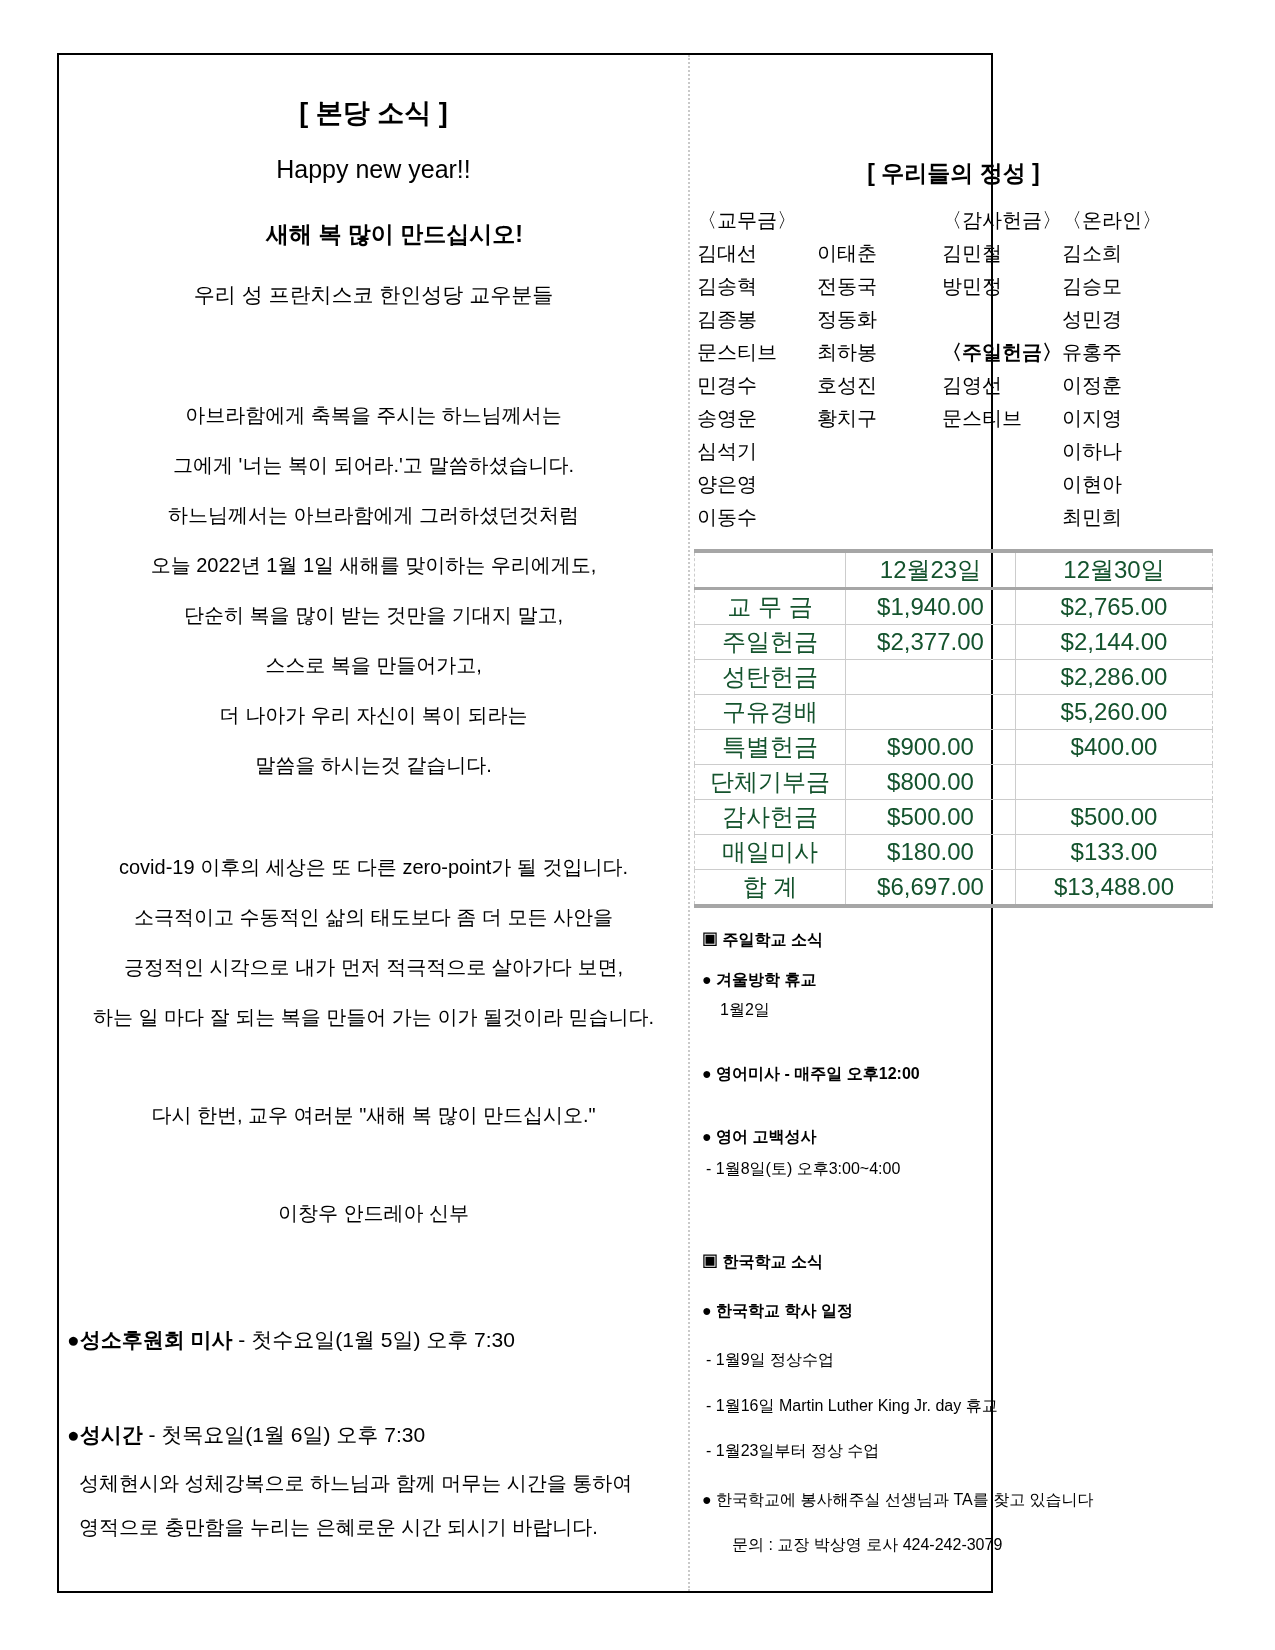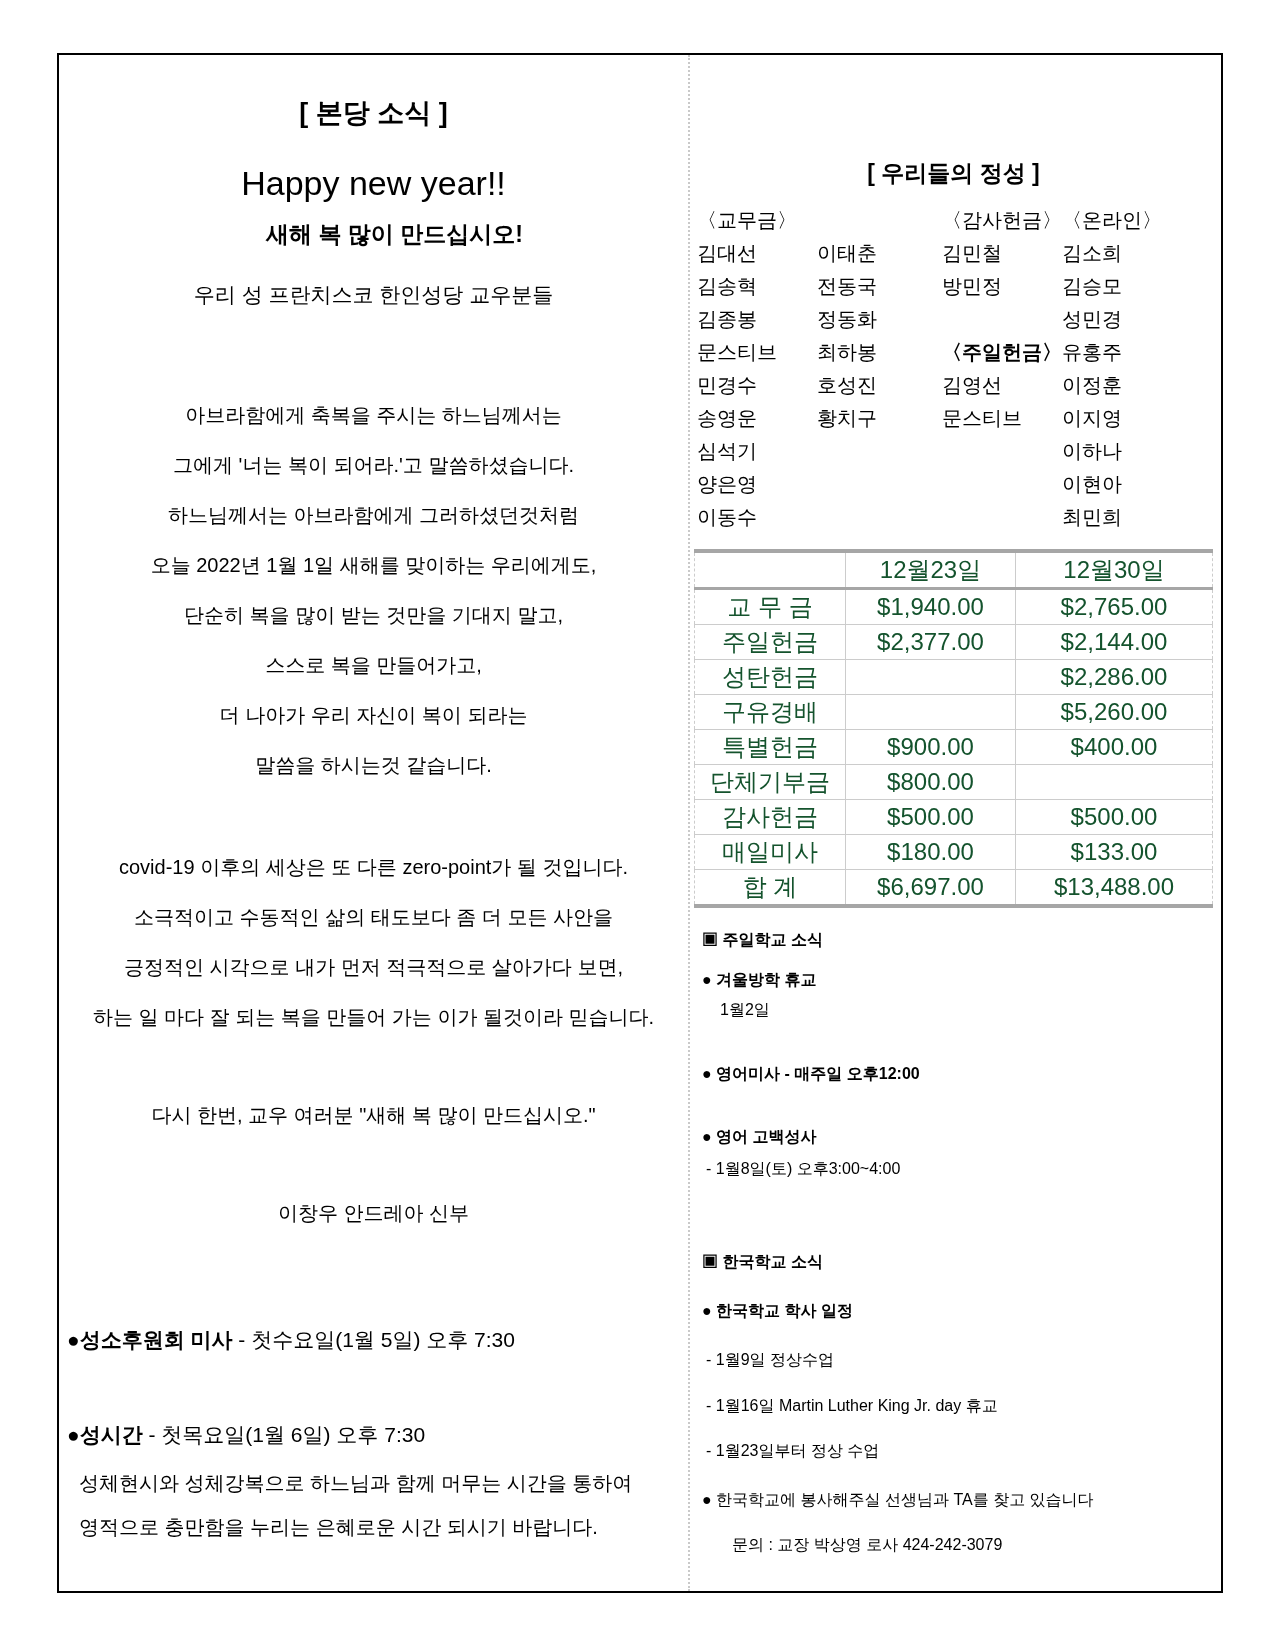--- a/index.html
+++ b/index.html
@@ -1,25 +1,25 @@
 <!DOCTYPE html>
 <html><head>
 <meta charset="utf-8">
 <style>
   html,body{margin:0;padding:0;background:#ffffff;}
   body{width:1275px;height:1650px;position:relative;font-family:"Liberation Sans",sans-serif;color:#000;}
-  .sheet{position:absolute;left:57px;top:53px;width:1166px;height:1540px;border:2px solid #000;box-sizing:border-box;background:#fff;}
+  .sheet{position:absolute;left:57px;top:53px;width:936px;height:1540px;border:2px solid #000;box-sizing:border-box;background:#fff;}
   .divider{position:absolute;left:629px;top:0;height:100%;width:0;border-left:2px dotted #c9c9c9;}
   .lcol{position:absolute;left:0;top:0;width:629px;height:100%;}
   .rcol{position:absolute;left:631px;top:0;width:527px;height:100%;}
   .ln{position:absolute;left:0;right:0;white-space:nowrap;font-size:20px;line-height:26px;}
   .ctr{text-align:center;}
   .bold{font-weight:bold;}
   .t1{font-size:27px;line-height:32px;font-weight:bold;}
-  .t2{font-size:34px;line-height:30px;margin-top:14px;}
+  .t2{font-size:25px;line-height:30px;}
   .t3{font-size:23px;line-height:28px;font-weight:bold;margin-left:42px;}
   .t4{font-size:21px;line-height:26px;}
   .rtitle{font-size:23px;line-height:28px;font-weight:bold;}
   .sec{font-size:21px;font-weight:bold;}
   .bullet-left{left:8px;right:auto;font-size:21px;}
   .indent-left{left:20px;right:auto;}
   
   .donors{position:absolute;left:7px;top:152px;display:grid;grid-template-columns:120px 125px 120px 150px;grid-auto-rows:33px;font-size:20px;}
   .donors span{white-space:nowrap;}
   

